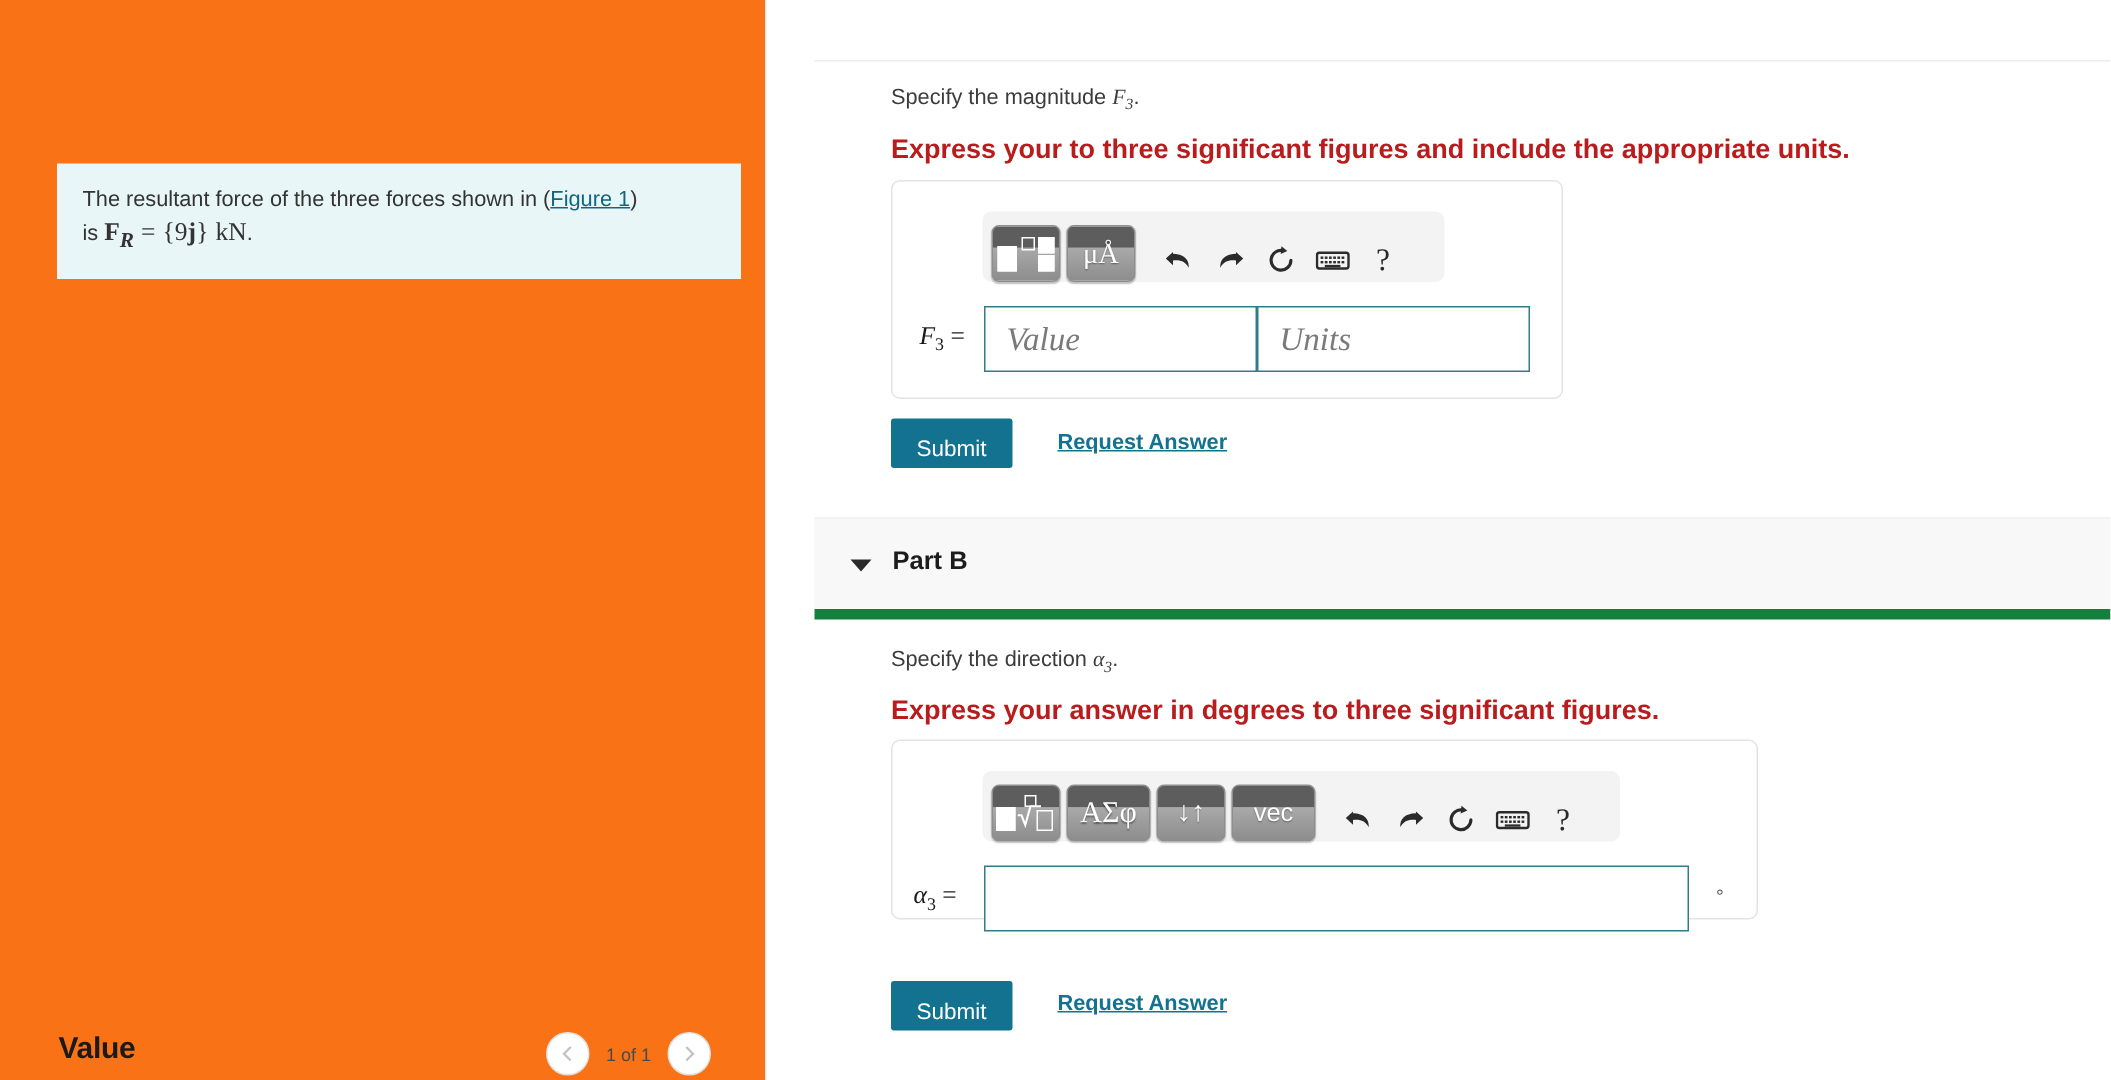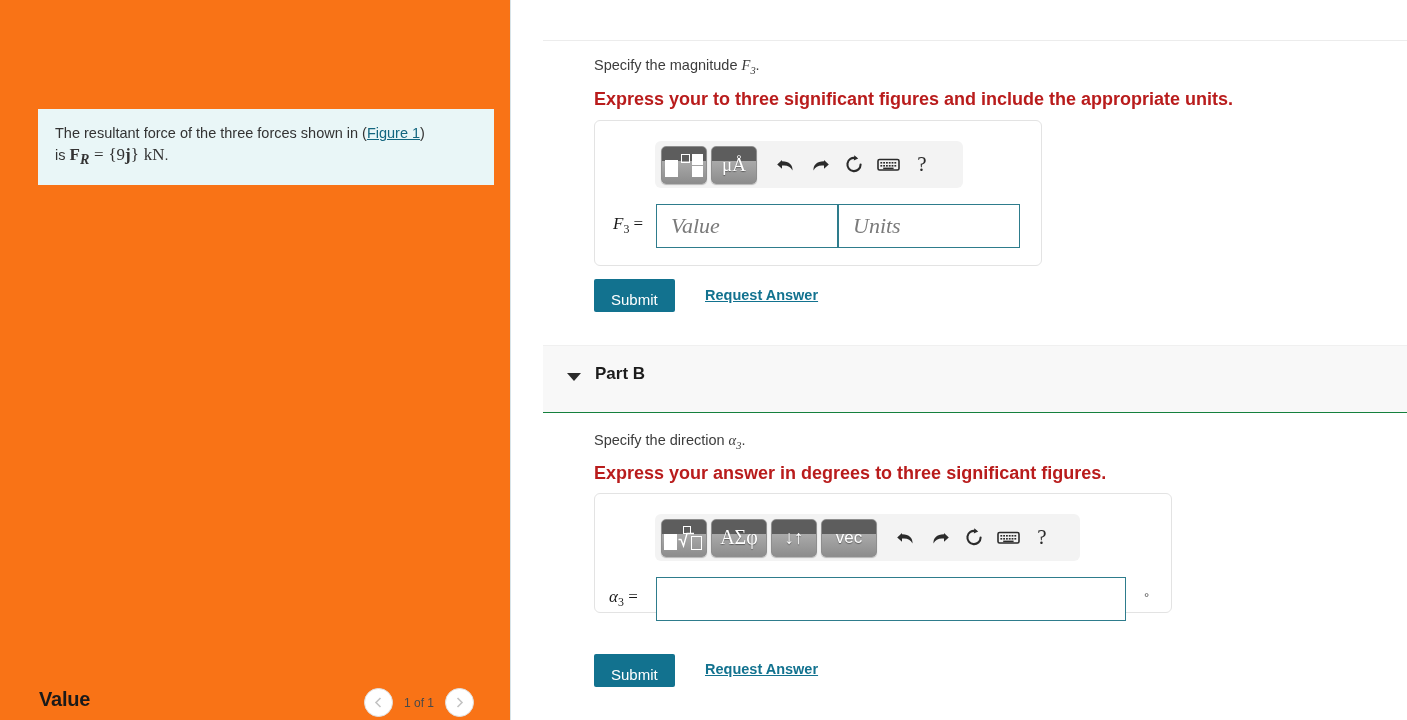--- a/index.html
+++ b/index.html
@@ -140,21 +140,21 @@
     position: absolute;
     border: 1px solid #e3e3e3;
     border-radius: 6px;
     background: #ffffff;
   }
   .mathbar {
     position: absolute;
     background: #f3f3f3;
     border-radius: 6px;
     display: flex;
-    align-items: center;
+    align-items: flex-end;
   }
   .tool-key {
     height: 38px;
     min-width: 46px;
     margin-right: 4px;
     border: 1px solid #8e8e8e;
     border-radius: 5px;
     background: linear-gradient(to bottom, #5d5d5d 0%, #5d5d5d 38%, #a9a9a9 40%, #8d8d8d 100%);
     color: #ffffff;
     display: flex;
@@ -276,21 +276,21 @@
   }
 
   
   .part-band {
     position: absolute;
     left: 32px;
     width: 864px;
     height: 68px;
     background: #f8f8f8;
     border-top: 1px solid #f0f0f0;
-    border-bottom: 1px solid #15803d;
+    border-bottom: 7px solid #15803d;
   }
   .part-caret {
     position: absolute;
     left: 24px; top: 27px;
     width: 0; height: 0;
     border-left: 7px solid transparent;
     border-right: 7px solid transparent;
     border-top: 8px solid #2b2b2b;
     cursor: pointer;
   }

